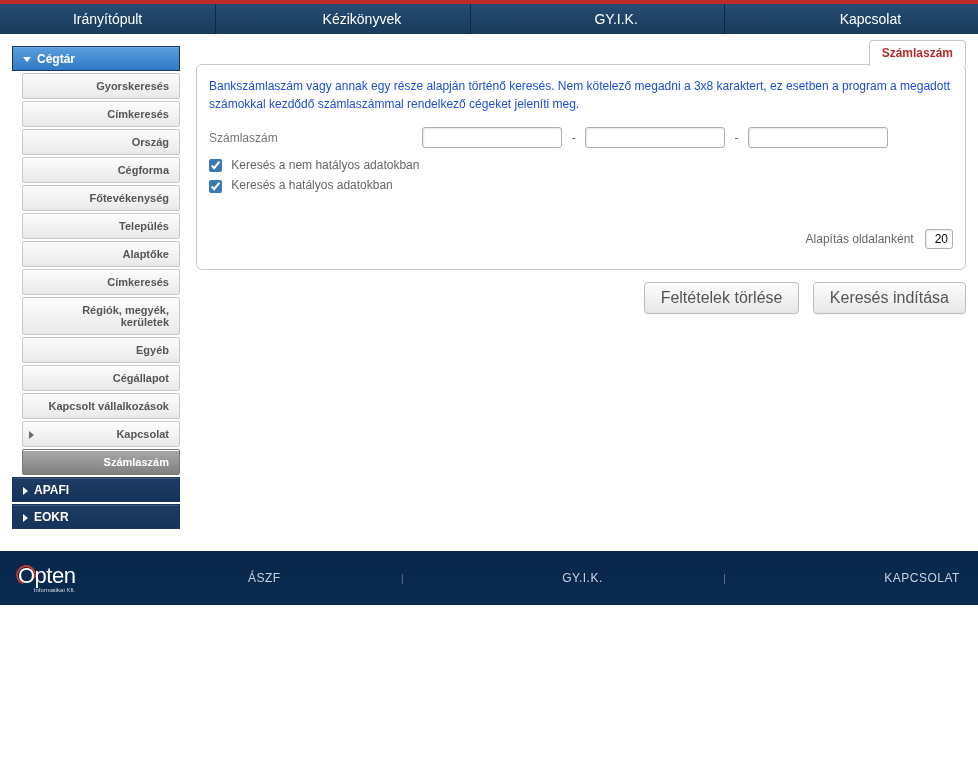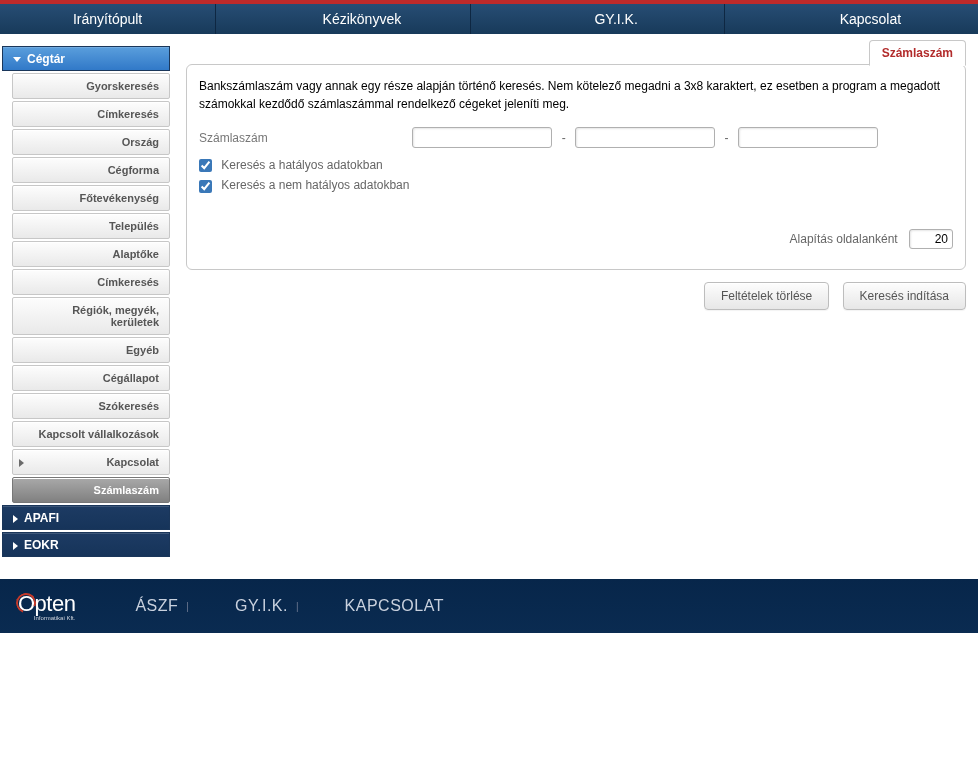--- a/index.html
+++ b/index.html
@@ -23,21 +23,21 @@
     flex:1;
     text-align:center;
     color:#fff;
     font-size:14px;
     line-height:30px;
     border-right:1px solid #0e2742;
     cursor:pointer;
   }
   .main-nav .nav-item:last-child { border-right:none; }
 
-  .wrapper { padding: 12px 12px 20px 2px; overflow:hidden; }
+  .wrapper { padding: 12px 12px 20px 12px; overflow:hidden; }
   
   .sidebar { float:left; width:168px; }
   .sidebar .group {
     height:25px;
     line-height:25px;
     padding:0 10px;
     color:#fff;
     font-weight:bold;
     font-size:12px;
     cursor:pointer;
@@ -107,21 +107,21 @@
     border-bottom:1px solid #fff;
     border-top-left-radius:4px;
     border-top-right-radius:4px;
     background:#fff;
     padding:5px 12px;
     color:#b22c2c;
     font-weight:bold;
     font-size:12px;
   }
   .panel p.desc {
-    color:#000000;
+    color:#1d4ed8;
     font-size:12px;
     line-height:18px;
     margin-bottom:14px;
   }
   .field-row { margin-bottom:10px; }
   .field-row .label {
     display:inline-block;
     width:210px;
     color:#777;
     vertical-align:middle;
@@ -145,56 +145,57 @@
     vertical-align:middle;
     margin-right:6px;
     accent-color:#3a78b8;
   }
   .results-row {
     margin-top:36px;
     text-align:right;
     color:#666;
   }
   .results-row input {
-    width:44px;
+    width:28px;
     height:20px;
     border:1px solid #b0b0b0;
     border-radius:3px;
     text-align:right;
     padding:2px 4px;
     font-size:12px;
     margin-left:8px;
     box-shadow: inset 1px 1px 2px rgba(0,0,0,0.1);
   }
   .actions {
     text-align:right;
     margin-top:12px;
   }
   .btn {
     display:inline-block;
     padding:6px 16px;
-    font-size:12px;
+    font-size:16px;
     color:#555;
     background:linear-gradient(#fdfdfd,#e7e7e7);
     border:1px solid #bdbdbd;
     border-radius:4px;
     cursor:pointer;
     box-shadow: inset 0 1px 0 #fff, 0 1px 1px rgba(0,0,0,.05);
     margin-left:10px;
   }
 
   
   .footer {
     clear:both;
     background: linear-gradient(#07264a,#0a2b51);
     height:54px;
     color:#b8c3d2;
     padding:0 18px;
     display:flex;
     align-items:center;
+    justify-content:space-between;
   }
   .footer .logo {
     color:#fff;
     font-size:22px;
     font-family: Arial, sans-serif;
     letter-spacing:-0.5px;
     position:relative;
     padding-right:8px;
     margin-right:14px;
   }
@@ -212,21 +213,21 @@
     display:block;
     font-size:6px;
     color:#d0d5dd;
     letter-spacing:0;
     margin-top:-2px;
     text-align:right;
   }
   .footer a {
     color:#c9d1de;
     text-decoration:none;
-    font-size:16px;
+    font-size:12px;
     letter-spacing:0.5px;
     margin-left:38px;
   }
   .footer .sep { margin:0 8px; color:#6c7991; font-size:10px; }
 </style>
 </head>
 <body>
 
 <div class="top-strip"></div>
 
@@ -247,21 +248,20 @@
     <div class="subitem">Címkeresés</div>
     <div class="subitem">Ország</div>
     <div class="subitem">Cégforma</div>
     <div class="subitem">Főtevékenység</div>
     <div class="subitem">Település</div>
     <div class="subitem">Alaptőke</div>
     <div class="subitem">Címkeresés</div>
     <div class="subitem">Régiók, megyék, kerületek</div>
     <div class="subitem">Egyéb</div>
     <div class="subitem">Cégállapot</div>
-    <div class="subitem">Szókeresés</div>
     <div class="subitem">Kapcsolt vállalkozások</div>
 
     <div class="subitem">
       <span class="tri-right-small"></span><span>Kapcsolat</span>
     </div>
 
     <div class="subitem active">Számlaszám</div>
 
     <div class="group">
       <span class="tri tri-right"></span><span>APAFI</span>
@@ -281,25 +281,25 @@
         <span class="label">Számlaszám</span>
         <input type="text" class="acct-input" value="" style="">
         <span class="dash">-</span>
         <input type="text" class="acct-input" value="" style="">
         <span class="dash">-</span>
         <input type="text" class="acct-input" value="" style="">
       </div>
 
       <div class="check-row">
         <input type="checkbox" checked="" style="">
-        <span>Keresés a hatályos adatokban</span>
+        <span>Keresés a nem hatályos adatokban</span>
       </div>
       <div class="check-row">
         <input type="checkbox" checked="" style="">
-        <span>Keresés a nem hatályos adatokban</span>
+        <span>Keresés a hatályos adatokban</span>
       </div>
 
       <div class="results-row">
         <span>Alapítás oldalanként</span>
         <input type="text" value="20" style="">
       </div>
     </div>
 
     <div class="actions">
       <button class="btn">Feltételek törlése</button>

